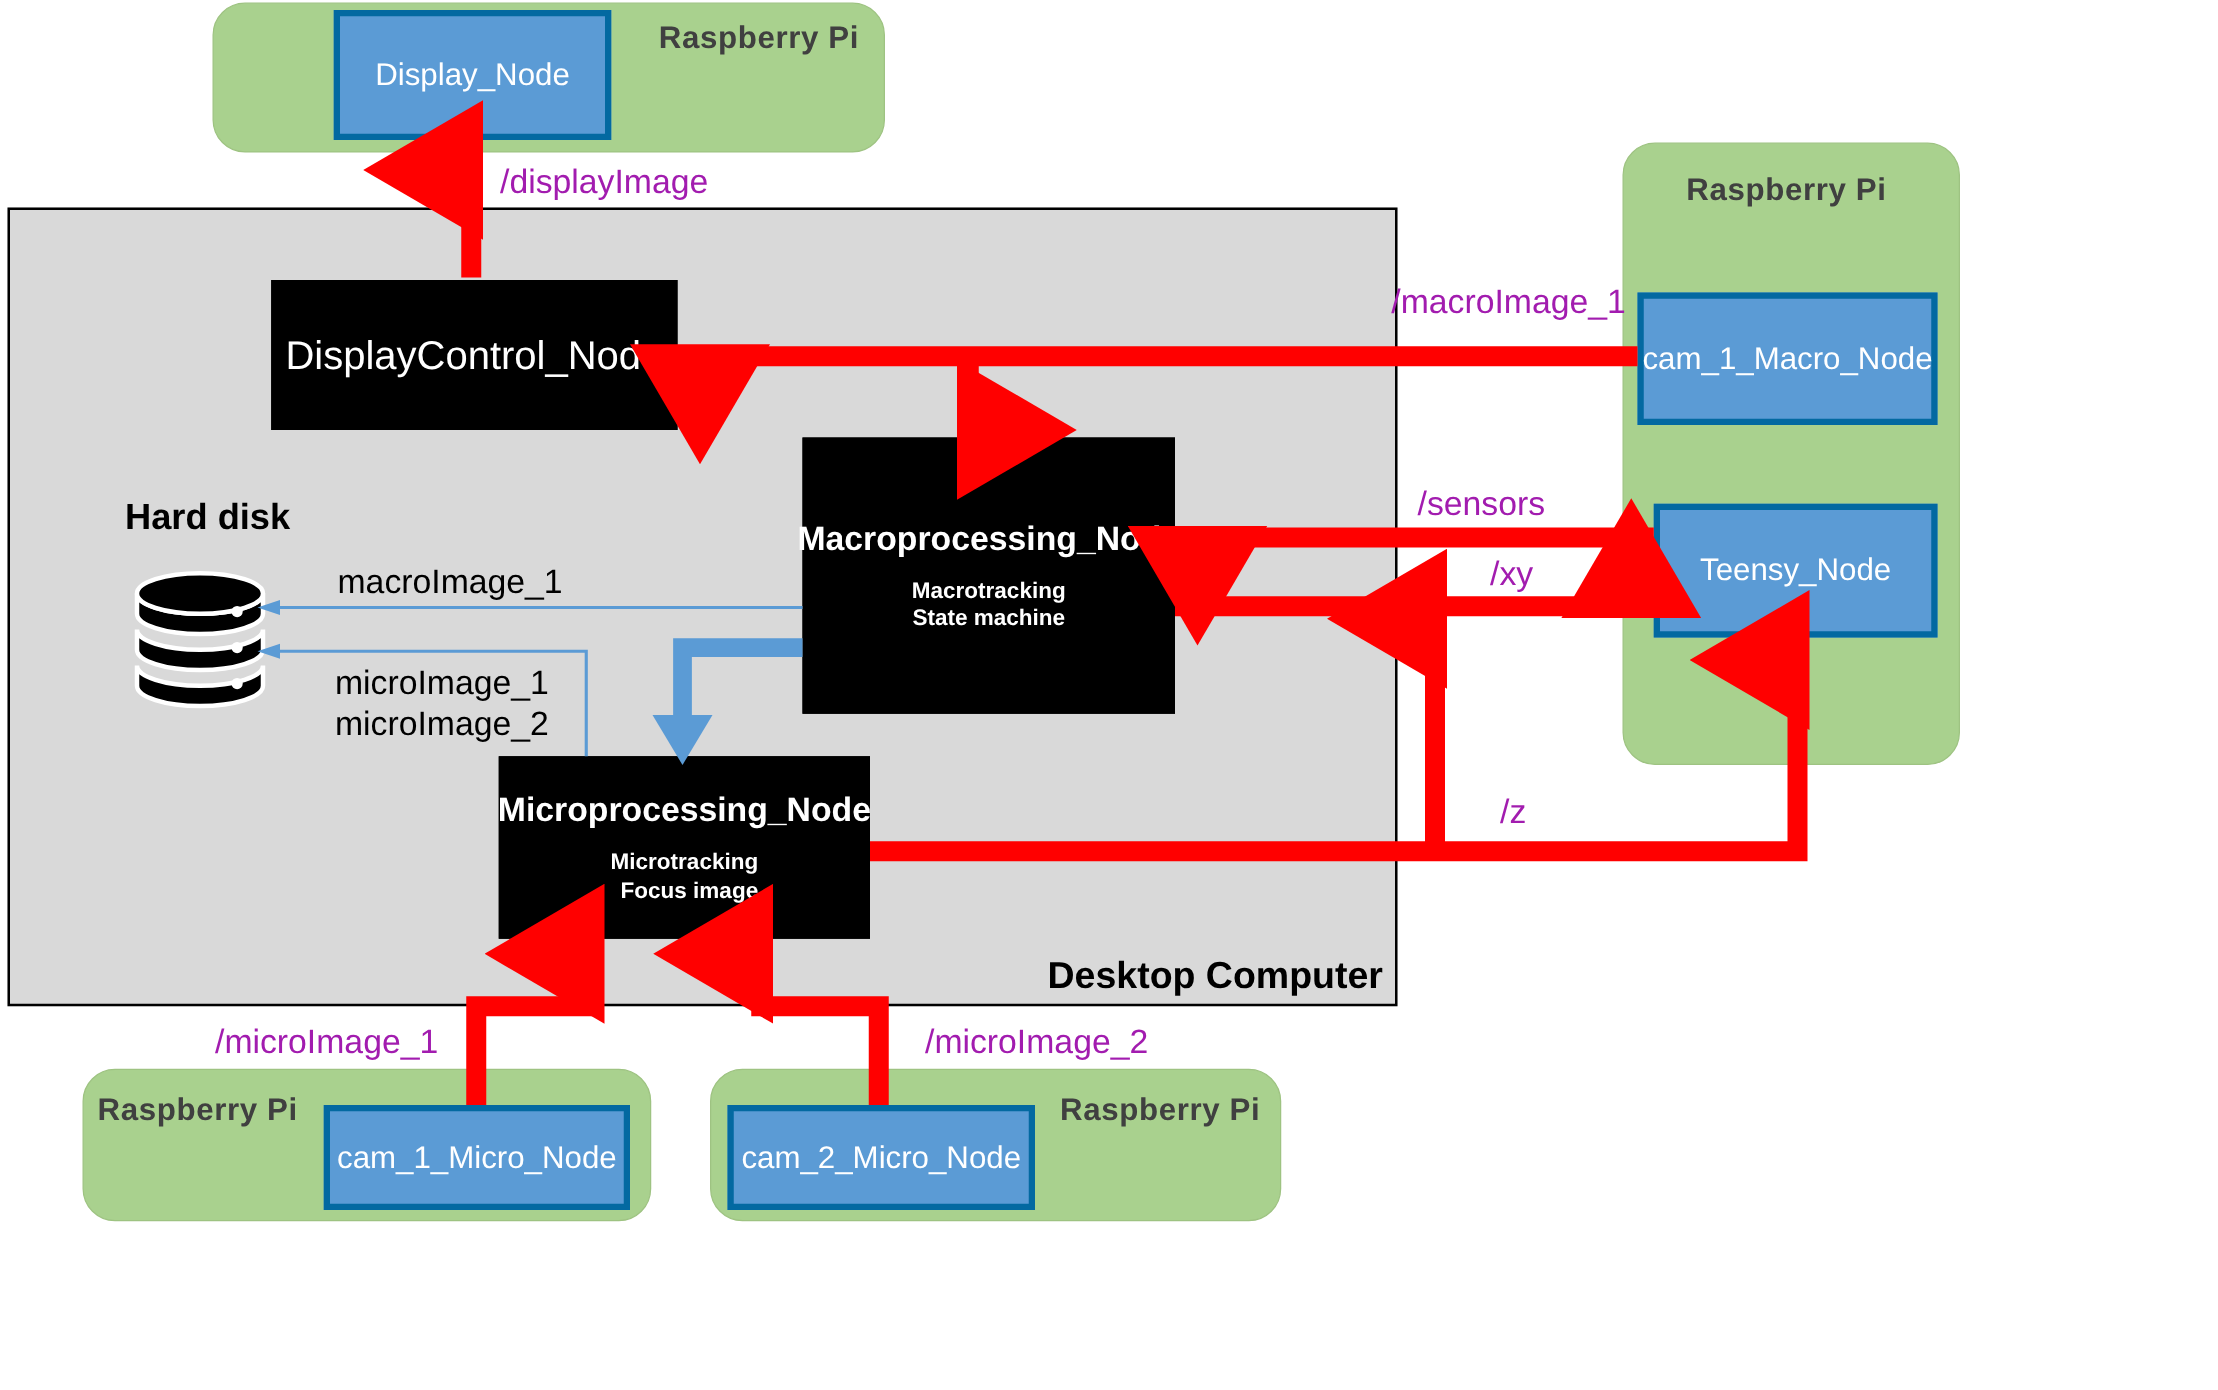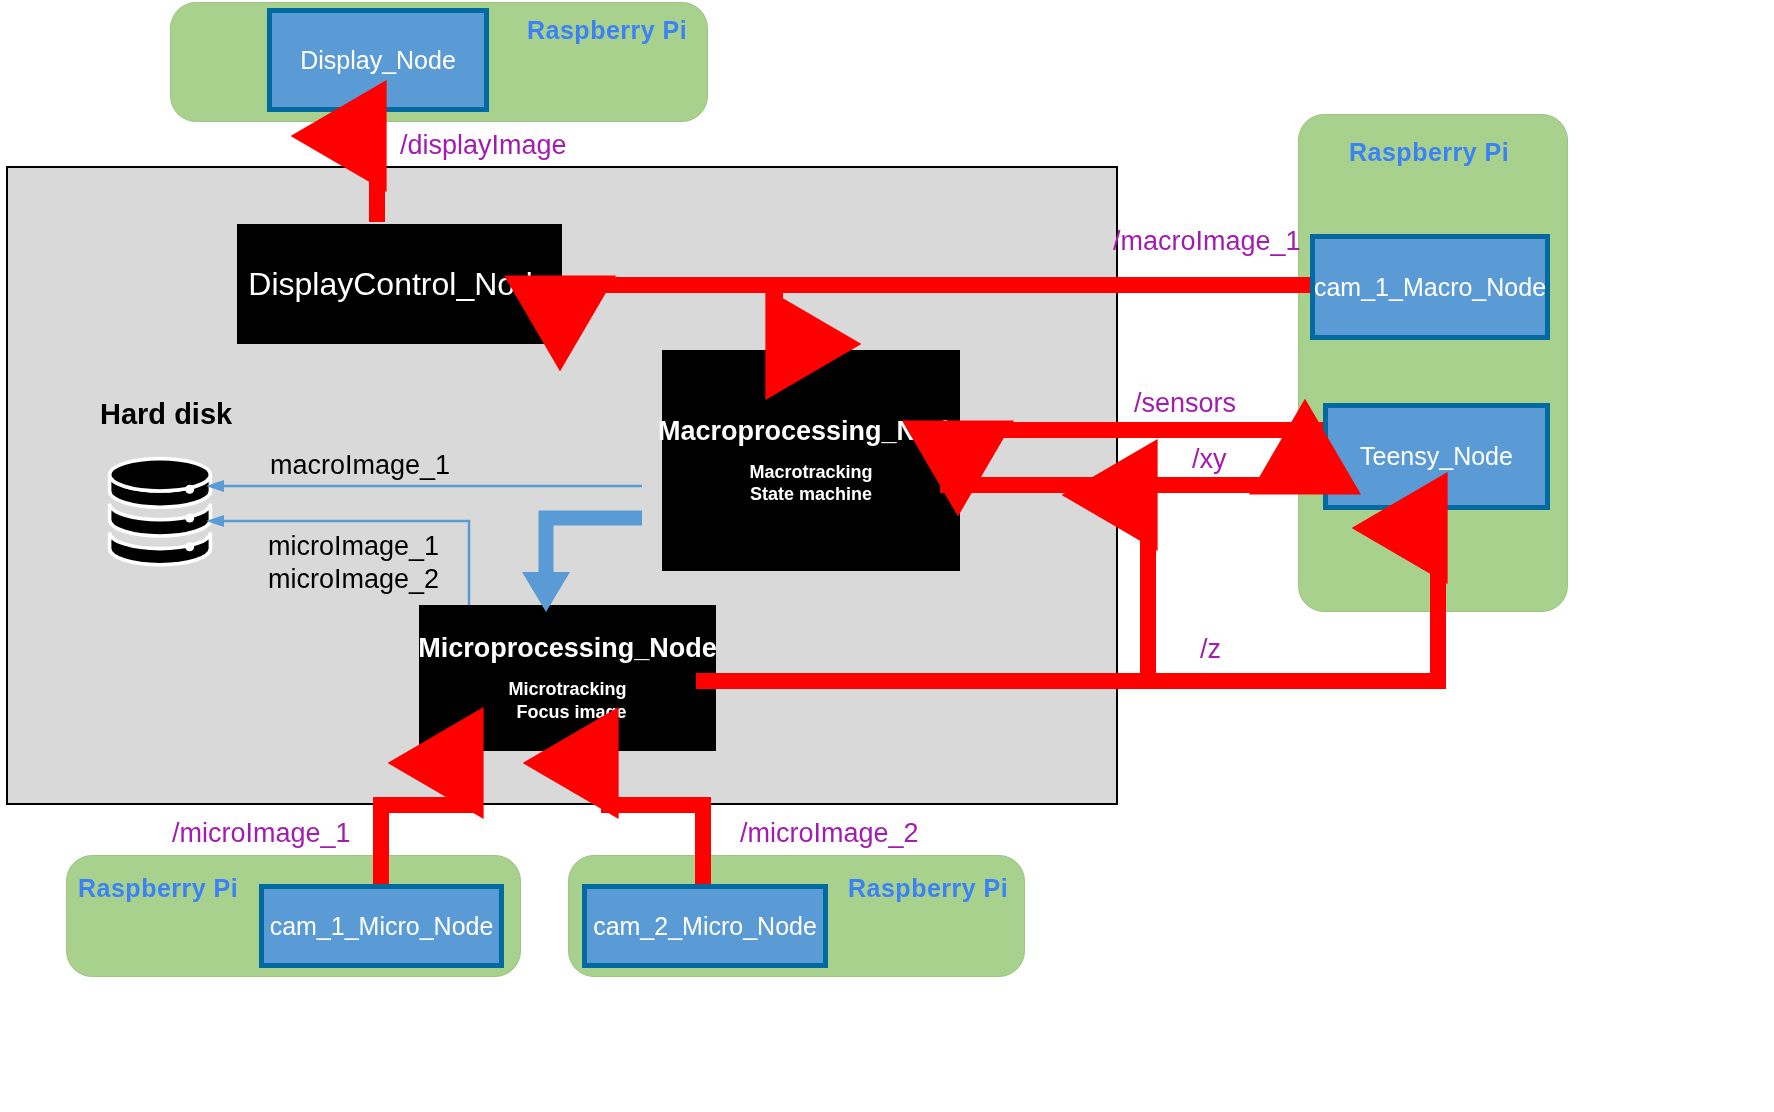--- a/index.html
+++ b/index.html
@@ -36,21 +36,21 @@
 
   
   .pi-box {
     background: #a9d18e;
     border: 1px solid #9ec382;
     border-radius: 26px;
   }
   .pi-label {
     font-weight: bold;
     font-size: 25px;
-    color: #3b82f6;
+    color: #404040;
     white-space: nowrap;
     letter-spacing: 0.5px;
   }
 
   
   .blue-node {
     background: #5b9bd5;
     border: 5px solid #0369a1;
     color: #ffffff;
     display: flex;
@@ -63,21 +63,20 @@
   
   .black-node {
     background: #000000;
     border: 1px solid #000000;
     color: #ffffff;
     display: flex;
     flex-direction: column;
     align-items: center;
     justify-content: center;
     text-align: center;
-    margin-left: 20px;
   }
   .black-node .title {
     font-size: 32px;
     font-weight: normal;
     white-space: nowrap;
   }
   .black-node.bold-title .title {
     font-weight: bold;
     font-size: 27px;
   }
@@ -114,20 +113,21 @@
     pointer-events: none;
   }
   .disk-icon { position: absolute; }
 </style>
 </head>
 <body>
 
 <div id="stage">
 
   <div class="abs desktop-box" style="left:6px; top:166px; width:1112px; height:639px;"></div>
+  <div class="abs desktop-label" style="left:838px; top:764px;">Desktop Computer</div>
 
   <div class="abs pi-box" style="left:170px; top:2px; width:538px; height:120px;"></div>
   <div class="abs pi-label" style="left:527px; top:16px;">Raspberry  Pi</div>
 
   <div class="abs pi-box" style="left:1298px; top:114px; width:270px; height:498px;"></div>
   <div class="abs pi-label" style="left:1349px; top:138px;">Raspberry  Pi</div>
 
   <div class="abs pi-box" style="left:66px; top:855px; width:455px; height:122px;"></div>
   <div class="abs pi-label" style="left:78px; top:874px;">Raspberry  Pi</div>
 

